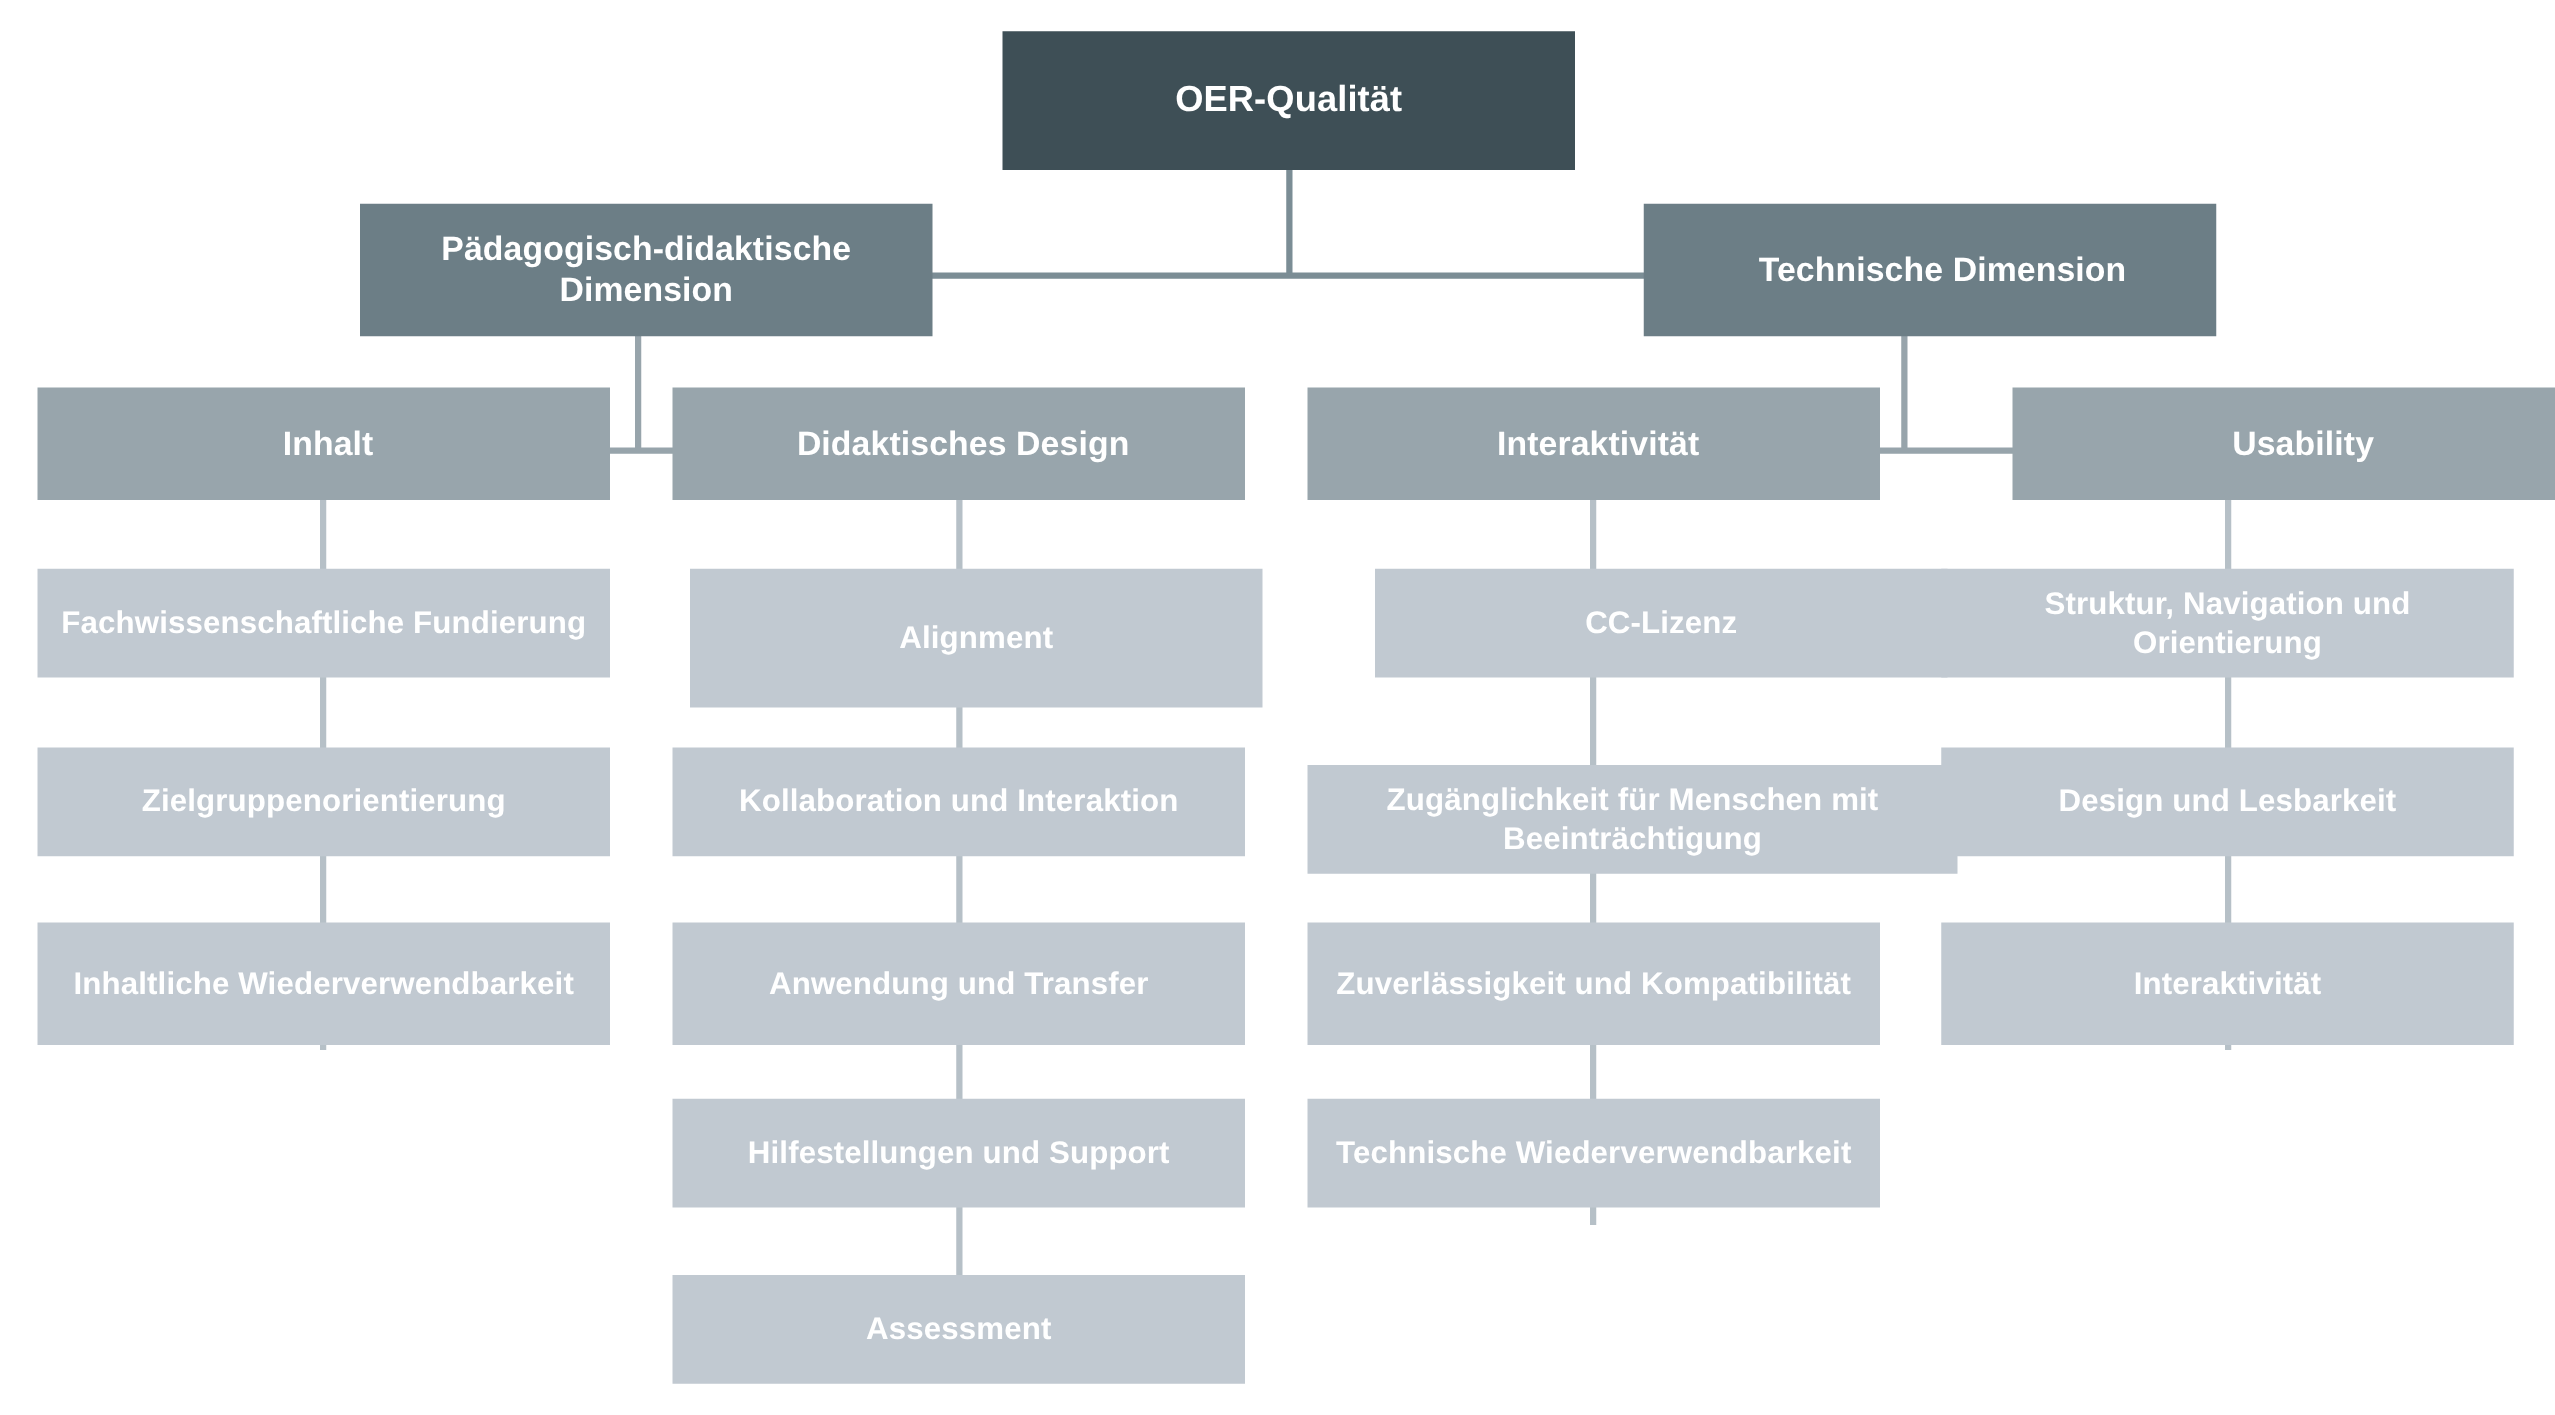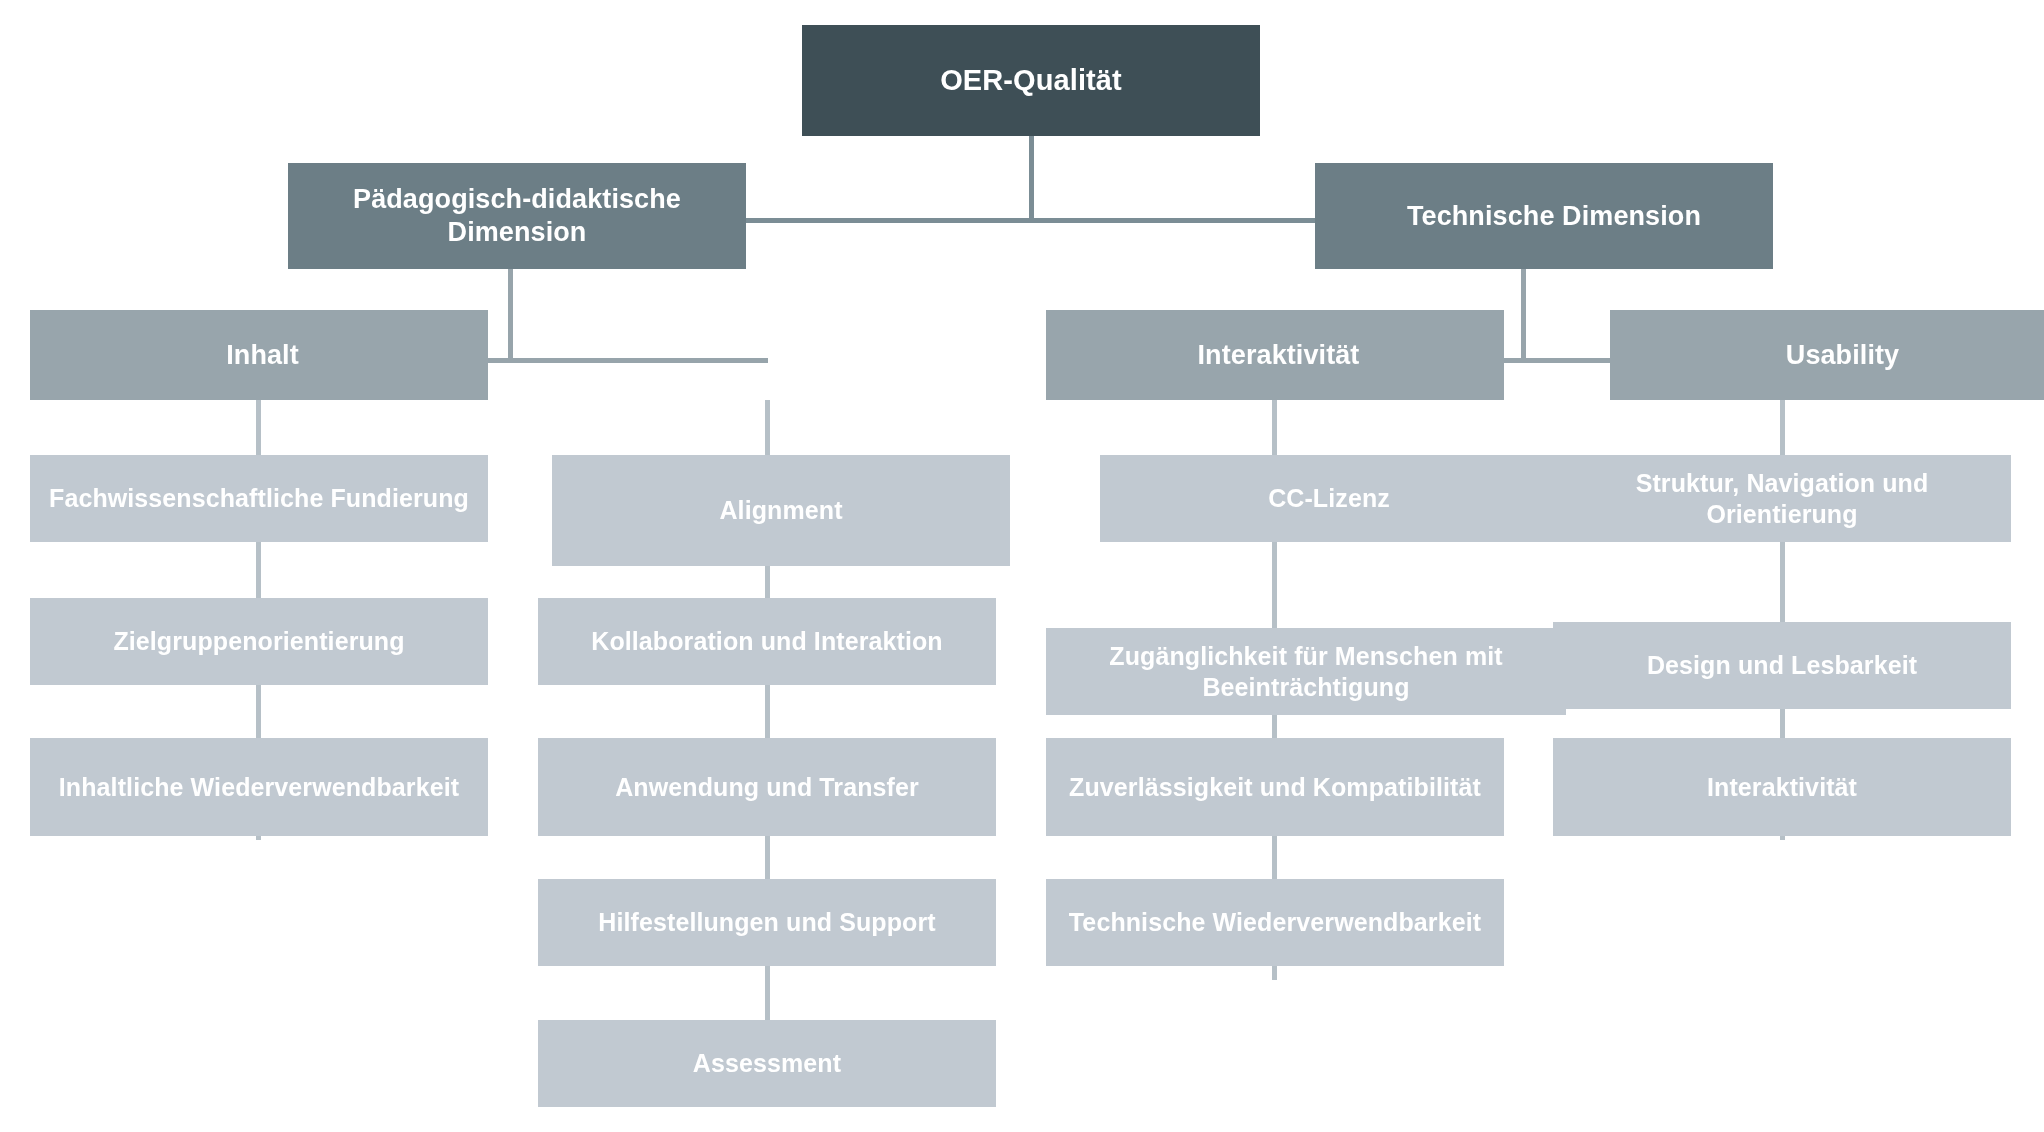--- a/index.html
+++ b/index.html
@@ -83,20 +83,23 @@
   </div>
 
   <div class="node lvl2" style="left:1315px; top:163px; width:458px; height:106px;padding-left:30px;">
     <span class="label">Technische Dimension</span>
   </div>
 
   <div class="node lvl3" style="left:30px; top:310px; width:458px; height:90px;">
     <span class="label">Inhalt</span>
   </div>
 
+  <div class="node lvl3" style="left:538px; top:310px; width:458px; height:90px;">
+    <span class="label">Didaktisches Design</span>
+  </div>
 
   <div class="node lvl3" style="left:1046px; top:310px; width:458px; height:90px;">
     <span class="label">Interaktivität</span>
   </div>
 
   <div class="node lvl3" style="left:1610px; top:310px; width:458px; height:90px;">
     <span class="label">Usability</span>
   </div>
 
   <div class="node lvl4" style="left:30px; top:455px; width:458px; height:87px;">
@@ -121,33 +124,33 @@
   <div class="node lvl4" style="left:538px; top:879px; width:458px; height:87px;">
     <span class="label">Hilfestellungen und Support</span>
   </div>
   <div class="node lvl4" style="left:538px; top:1020px; width:458px; height:87px;">
     <span class="label">Assessment</span>
   </div>
 
   <div class="node lvl4" style="left:1100px; top:455px; width:458px; height:87px;">
     <span class="label">CC-Lizenz</span>
   </div>
-  <div class="node lvl4" style="left:1046px; top:628px; width:520px; height:87px;justify-content:flex-end;">
+  <div class="node lvl4" style="left:1046px; top:612px; width:520px; height:87px;justify-content:flex-end;">
     <span class="label">Zugänglichkeit für Menschen mit Beeinträchtigung</span>
   </div>
   <div class="node lvl4" style="left:1046px; top:738px; width:458px; height:98px;">
     <span class="label">Zuverlässigkeit und Kompatibilität</span>
   </div>
   <div class="node lvl4" style="left:1046px; top:879px; width:458px; height:87px;">
     <span class="label">Technische Wiederverwendbarkeit</span>
   </div>
 
   <div class="node lvl4" style="left:1553px; top:455px; width:458px; height:87px;">
     <span class="label">Struktur, Navigation und Orientierung</span>
   </div>
-  <div class="node lvl4" style="left:1553px; top:622px; width:458px; height:87px;">
+  <div class="node lvl4" style="left:1553px; top:598px; width:458px; height:87px;">
     <span class="label">Design und Lesbarkeit</span>
   </div>
   <div class="node lvl4" style="left:1553px; top:738px; width:458px; height:98px;">
     <span class="label">Interaktivität</span>
   </div>
 
 </div>
 
 </body></html>

